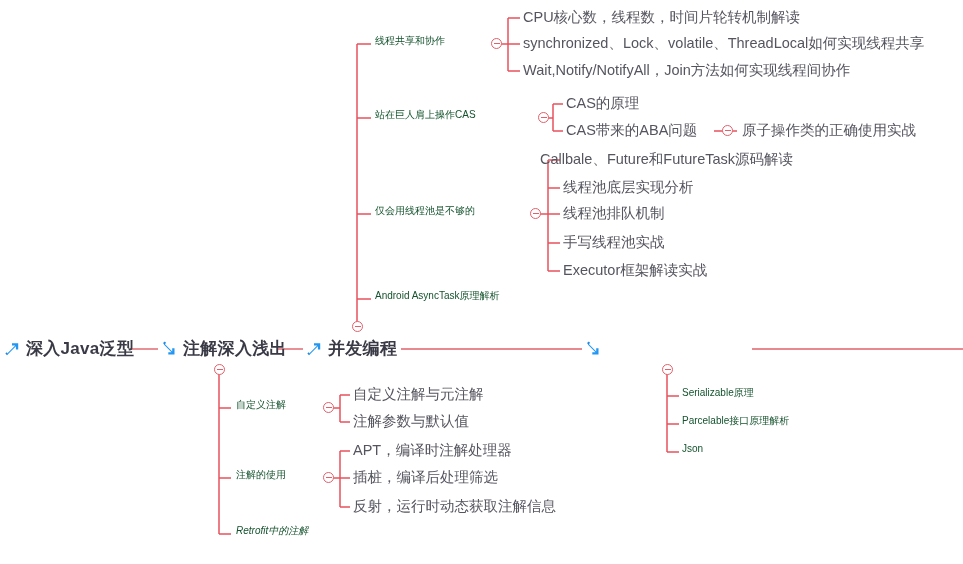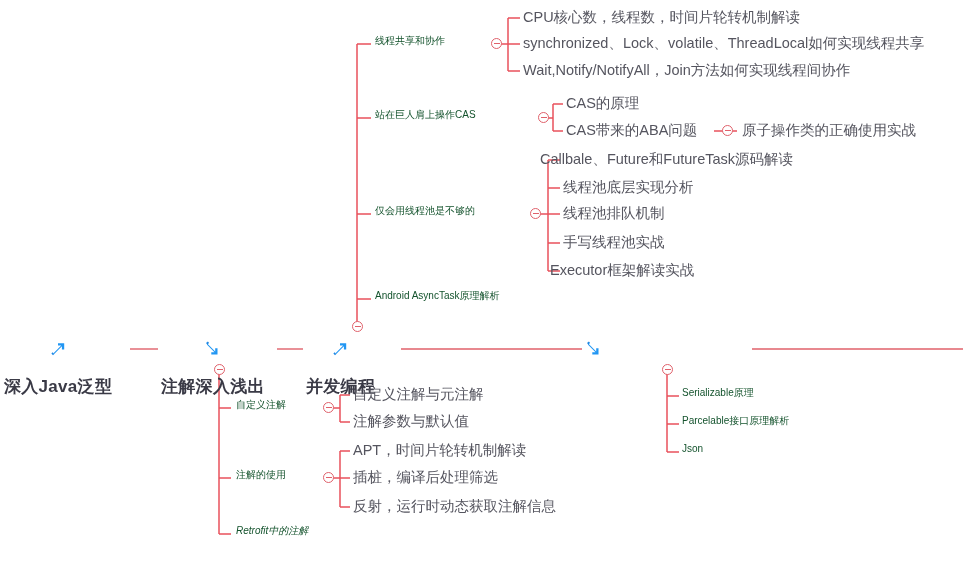--- a/index.html
+++ b/index.html
@@ -18,22 +18,21 @@
     line-height:1;
     color:#4a4a55;
   }
   
   .trunk{
     font-size:17px;
     font-weight:bold;
     color:#3a3a46;
     display:flex;
     align-items:center;
-    gap:21px;
-    flex-direction:column;
+    gap:5px;
   }
   .trunk .lbl{letter-spacing:0.3px;}
   
   .lv2{font-size:10px;color:#14532d;}
   
   .lv3{font-size:14.5px;color:#55555f;}
   .lv4{font-size:14.5px;color:#55555f;}
 
   
   .arrow-ico{
@@ -193,28 +192,28 @@
 <div class="node lv3" style="left:523px;top:63px;">Wait,Notify/NotifyAll，Join方法如何实现线程间协作</div>
 
 <div class="node lv3" style="left:566px;top:96px;">CAS的原理</div>
 <div class="node lv3" style="left:566px;top:123px;">CAS带来的ABA问题</div>
 <div class="node lv4" style="left:742px;top:123px;">原子操作类的正确使用实战</div>
 
 <div class="node lv3" style="left:540px;top:152px;">Callbale、Future和FutureTask源码解读</div>
 <div class="node lv3" style="left:563px;top:180px;">线程池底层实现分析</div>
 <div class="node lv3" style="left:563px;top:206px;">线程池排队机制</div>
 <div class="node lv3" style="left:563px;top:235px;">手写线程池实战</div>
-<div class="node lv3" style="left:550px;top:263px;">Executor框架解读实战</div>
+<div class="node lv3" style="left:563px;top:263px;">Executor框架解读实战</div>
 
 <div class="node lv2" style="left:236px;top:400px;">自定义注解</div>
 <div class="node lv2" style="left:236px;top:470px;">注解的使用</div>
 <div class="node lv2" style="left:236px;top:526px;font-style:italic;">Retrofit中的注解</div>
 
 <div class="node lv3" style="left:353px;top:387px;">自定义注解与元注解</div>
 <div class="node lv3" style="left:353px;top:414px;">注解参数与默认值</div>
 
-<div class="node lv3" style="left:353px;top:443px;">APT，时间片轮转机制解读</div>
+<div class="node lv3" style="left:353px;top:443px;">APT，编译时注解处理器</div>
 <div class="node lv3" style="left:353px;top:470px;">插桩，编译后处理筛选</div>
 <div class="node lv3" style="left:353px;top:499px;">反射，运行时动态获取注解信息</div>
 
 <div class="node lv2" style="left:682px;top:388px;">Serializable原理</div>
 <div class="node lv2" style="left:682px;top:416px;">Parcelable接口原理解析</div>
 <div class="node lv2" style="left:682px;top:444px;">Json</div>
 
 </body></html>

